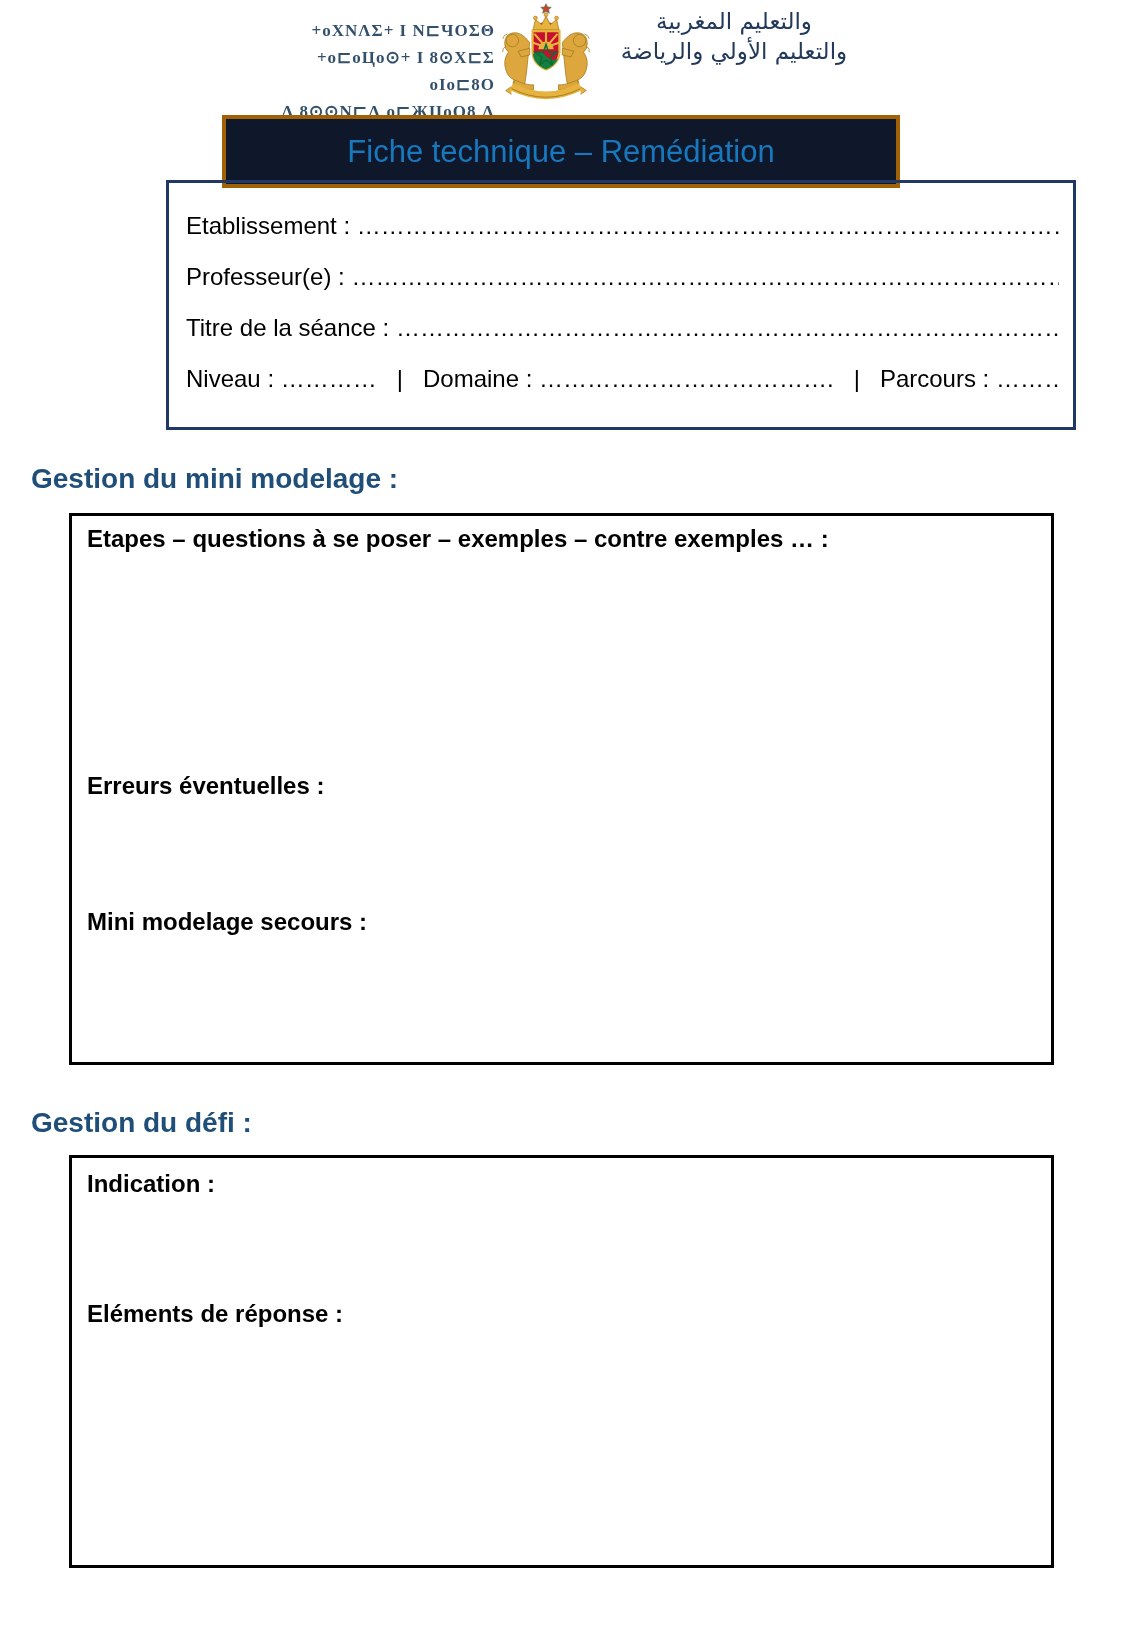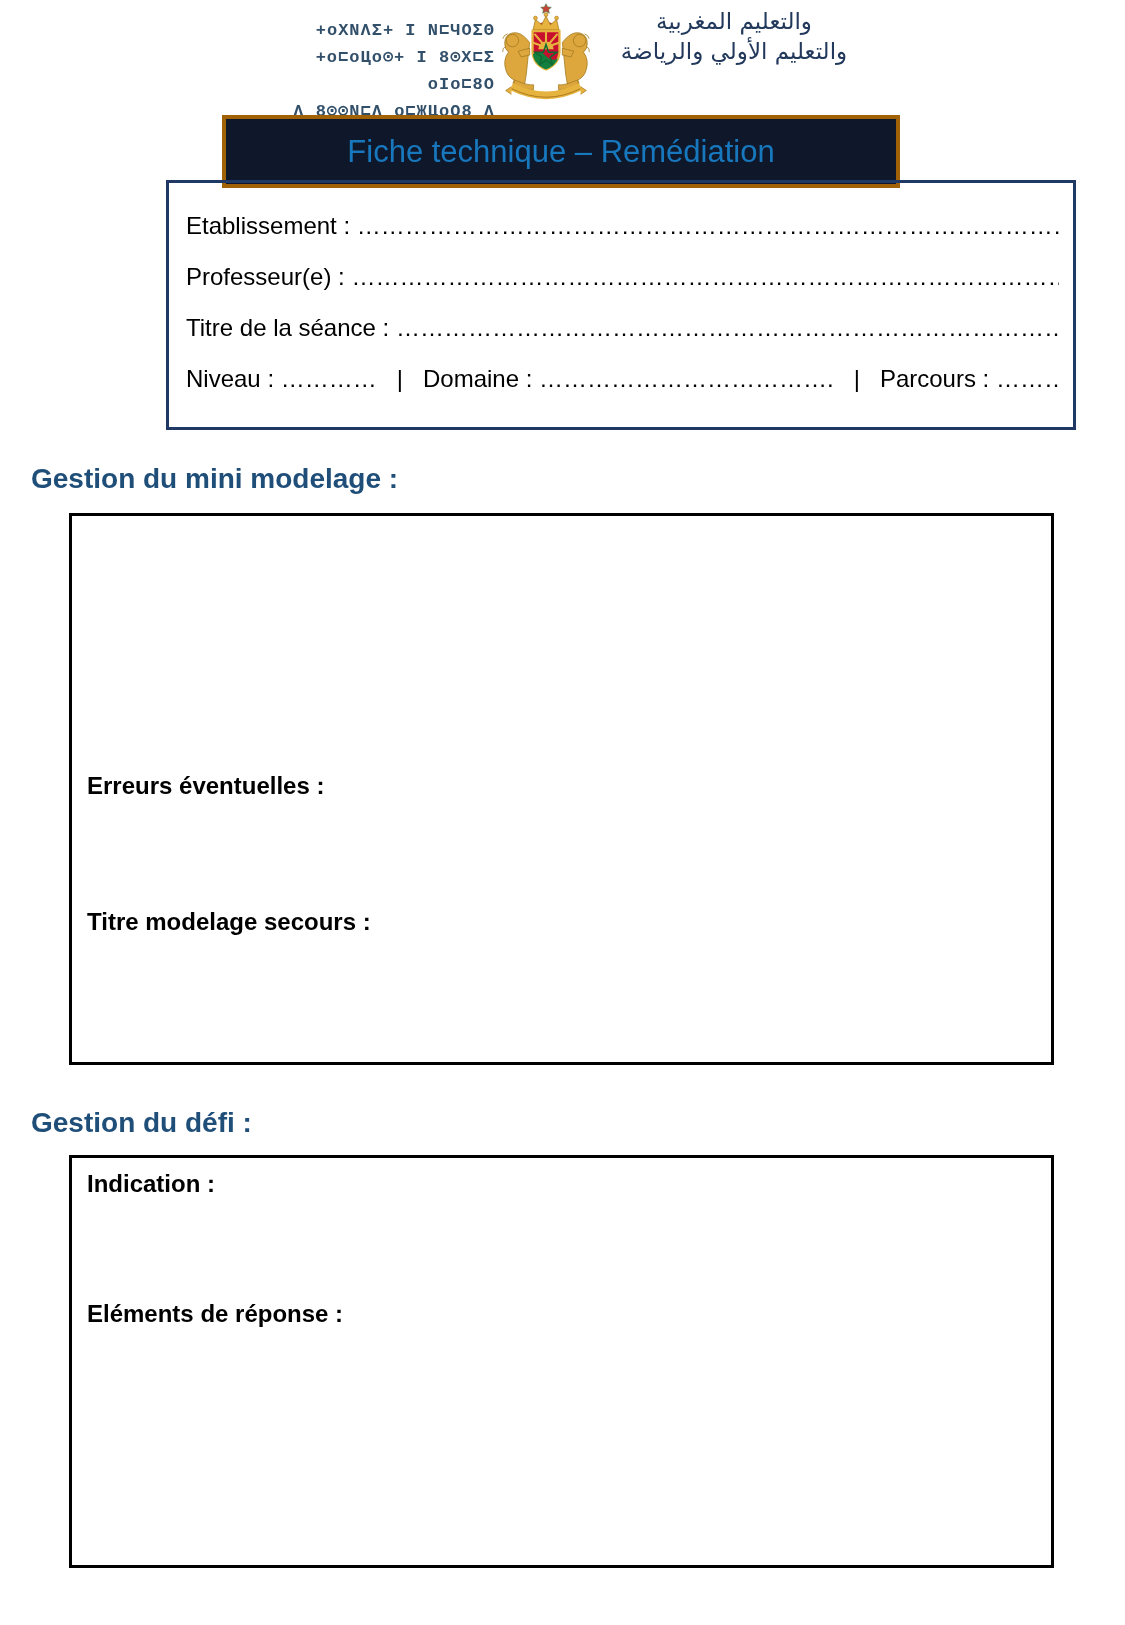--- a/index.html
+++ b/index.html
@@ -1,21 +1,21 @@
 <!DOCTYPE html>
 <html><head>
 <meta charset="utf-8">
 <style>
   html,body{margin:0;padding:0;background:#fff;}
   .page{position:relative;width:1125px;height:1625px;background:#ffffff;overflow:hidden;
         font-family:"Liberation Sans", sans-serif;color:#000;}
 
   
   .tifinagh{position:absolute;top:17px;left:253px;width:242px;text-align:right;
-            font-family:Liberation Mono, monospace;font-size:17px;line-height:27px;
+            font-family:Liberation Serif, serif;font-size:17px;line-height:27px;
             font-weight:600;letter-spacing:1px;color:#33506B;}
   .emblem{position:absolute;top:2px;left:498px;}
   .arabic{position:absolute;top:6px;left:603px;width:262px;text-align:center;direction:rtl;
           font-family:"DejaVu Sans", sans-serif;font-size:23px;line-height:30px;color:#22395C;}
 
   
   .title-banner{position:absolute;left:222px;top:115px;width:678px;height:73px;
                 box-sizing:border-box;background:#0f172a;border:4px solid #a16207;
                 display:flex;align-items:center;justify-content:center;}
   .title-banner span{font-size:31px;color:#1878BE;}
@@ -120,22 +120,23 @@
   <div class="info-box">
     <div class="info-row">Etablissement : ……………………………………………………………………………………………………………………………………………….</div>
     <div class="info-row">Professeur(e) : ……………………………………………………………………………………………………………………………………..…….</div>
     <div class="info-row">Titre de la séance : ………………………………………………………………………………………………………………………………..</div>
     <div class="info-row">Niveau : …………   |   Domaine : ……………………………….   |   Parcours : …………</div>
   </div>
 
   <h2 class="section-heading sec1">Gestion du mini modelage :</h2>
 
   <div class="cbox box1">
+    <div class="lbl lbl-etapes">Etapes – questions à se poser – exemples – contre exemples … :</div>
     <div class="lbl lbl-erreurs">Erreurs éventuelles :</div>
-    <div class="lbl lbl-mini">Titre modelage secours :</div>
+    <div class="lbl lbl-mini">Mini modelage secours :</div>
   </div>
 
   <h2 class="section-heading sec2">Gestion du défi :</h2>
 
   <div class="cbox box2">
     <div class="lbl lbl-indication">Indication :</div>
     <div class="lbl lbl-elements">Eléments de réponse :</div>
   </div>
 
 </div>

